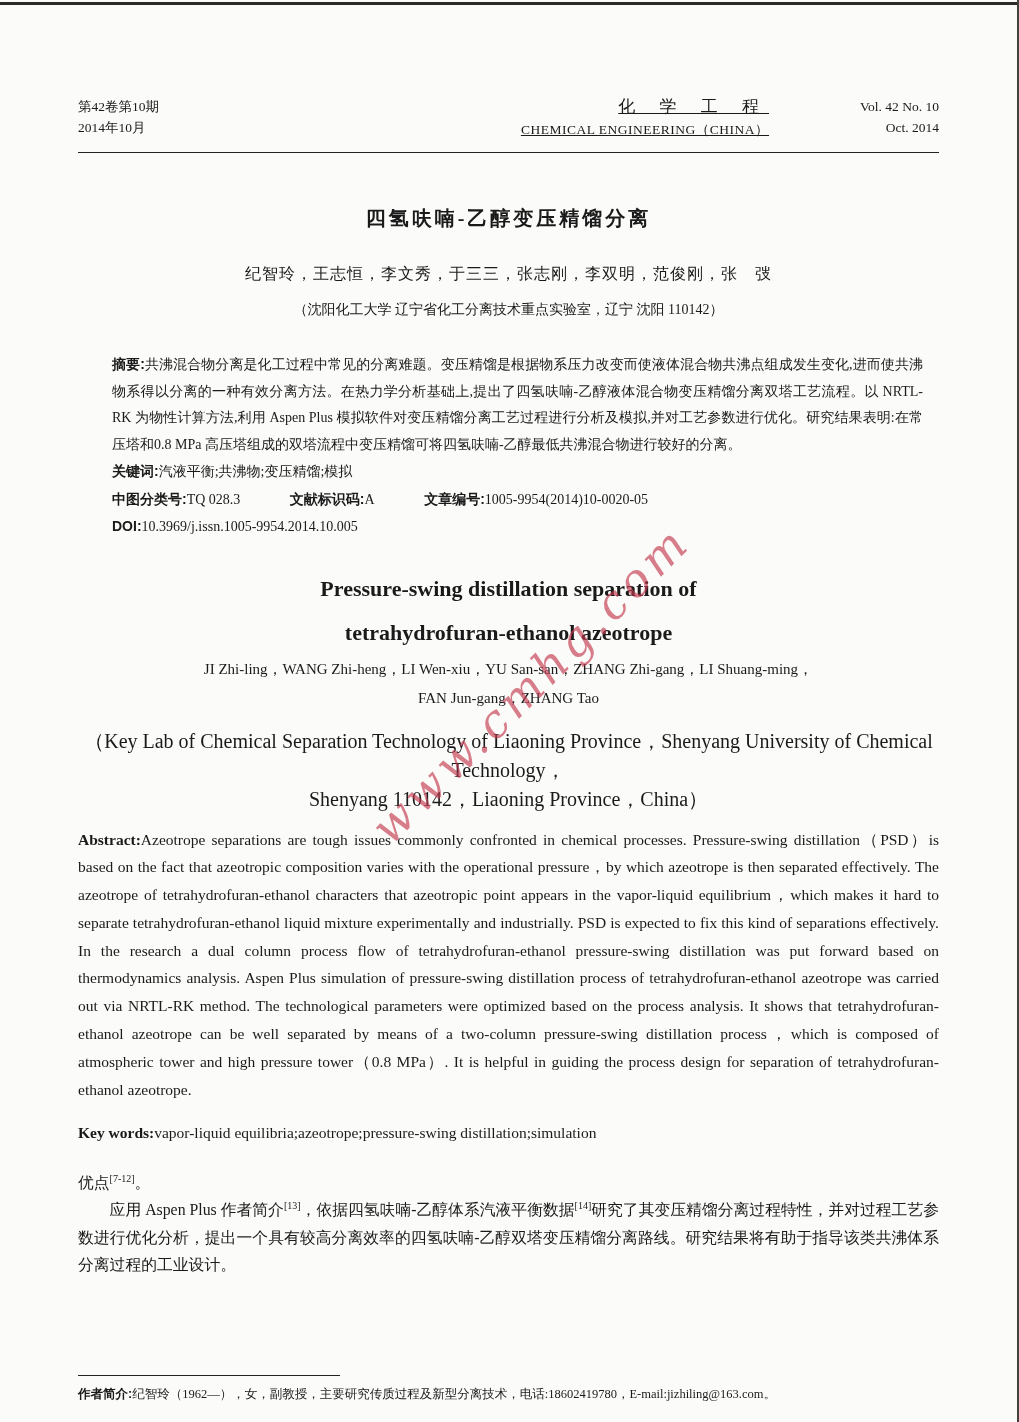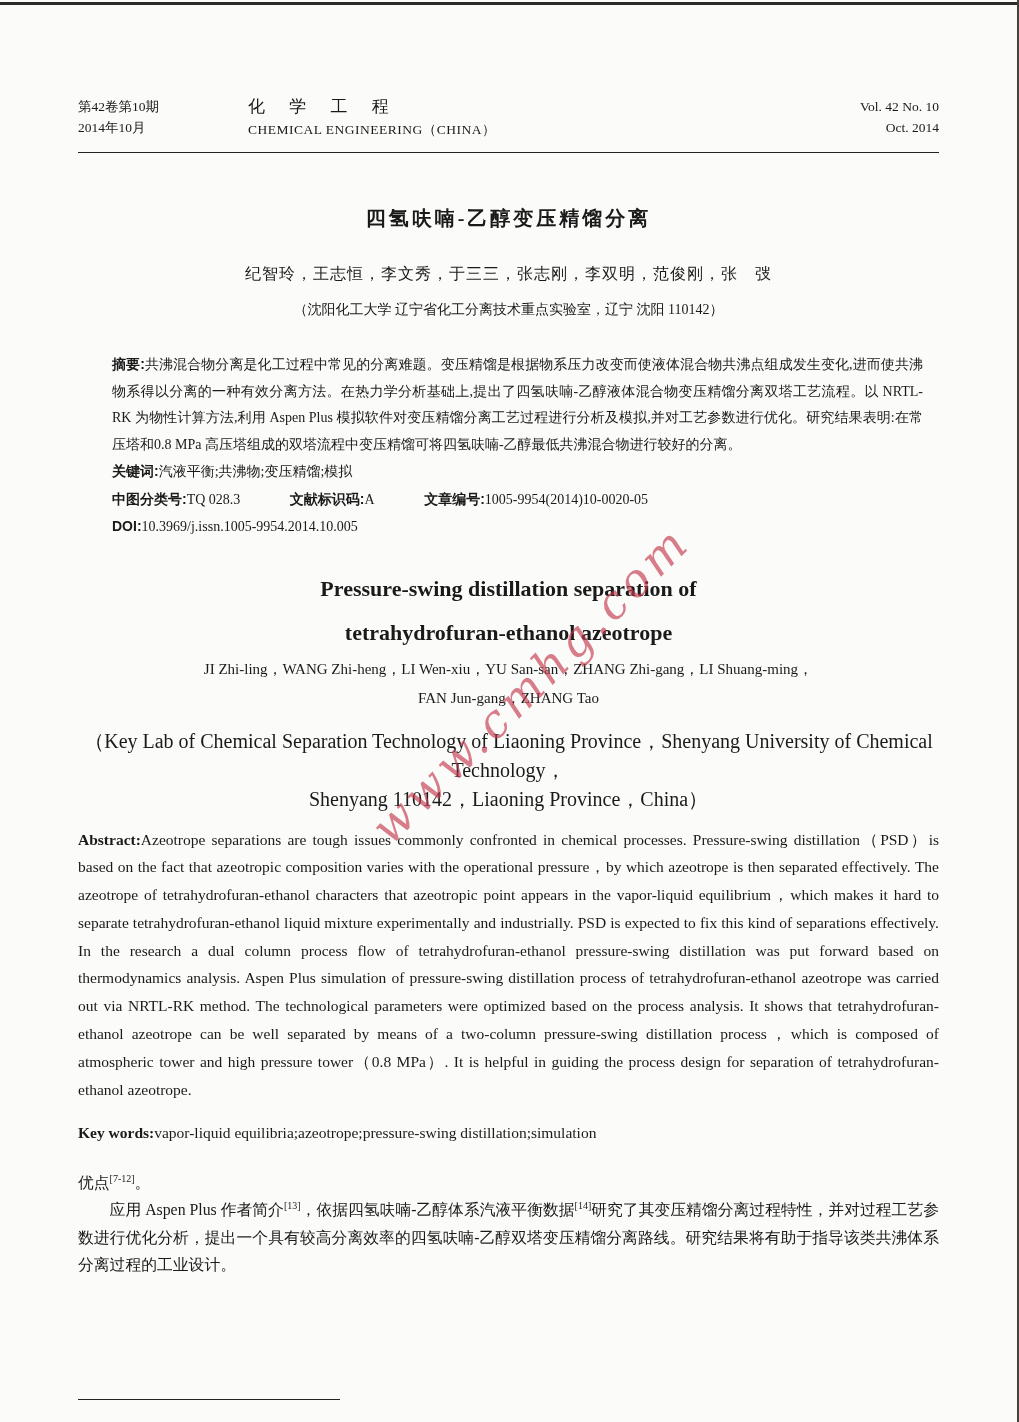--- a/index.html
+++ b/index.html
@@ -20,21 +20,21 @@
     position: absolute; top: 2px; left: 0; width: 100%; height: 3px;
     background: #2b2a28;
   }
   
   .journal-header {
     display: flex; justify-content: space-between; align-items: flex-start;
     font-size: 13.5px; line-height: 21px;
   }
   .h-left, .h-right { width: 170px; }
   .h-right { text-align: right; }
-  .h-center { text-align: left; flex: 1; }
+  .h-center { text-align: right; flex: 1; text-decoration: underline; }
   .cn-journal { font-size: 17px; letter-spacing: 10px; margin-bottom: 2px; }
   .en-journal { font-size: 13.5px; letter-spacing: 0.5px; }
   .header-rule {
     border: none; border-top: 1.6px solid #222; margin: 12px 0 0 0;
   }
   
   .title-cn {
     text-align: center; font-size: 20px; font-weight: 700;
     letter-spacing: 3px; margin: 52px 0 0 0;
   }
@@ -148,14 +148,15 @@
 
   <div class="body-columns">
     <div class="col">
       <p><span>优点</span><sup class="ref">[7-12]</sup><span>。</span></p>
       <p class="indent"><span>应用 Aspen Plus 作者简介</span><sup class="ref">[13]</sup><span>，依据四氢呋喃-乙醇体系汽液平衡数据</span><sup class="ref">[14]</sup><span>研究了其变压精馏分离过程特性，并对过程工艺参数进行优化分析，提出一个具有较高分离效率的四氢呋喃-乙醇双塔变压精馏分离路线。研究结果将有助于指导该类共沸体系分离过程的工业设计。</span></p>
     </div>
   </div>
 
   <footer class="page-footer">
     <hr class="footer-rule">
+    <div><b>作者简介:</b><span>纪智玲（1962—），女，副教授，主要研究传质过程及新型分离技术，电话:18602419780，E-mail:jizhiling@163.com。</span></div>
   </footer>
 </div>
 
 </body></html>

